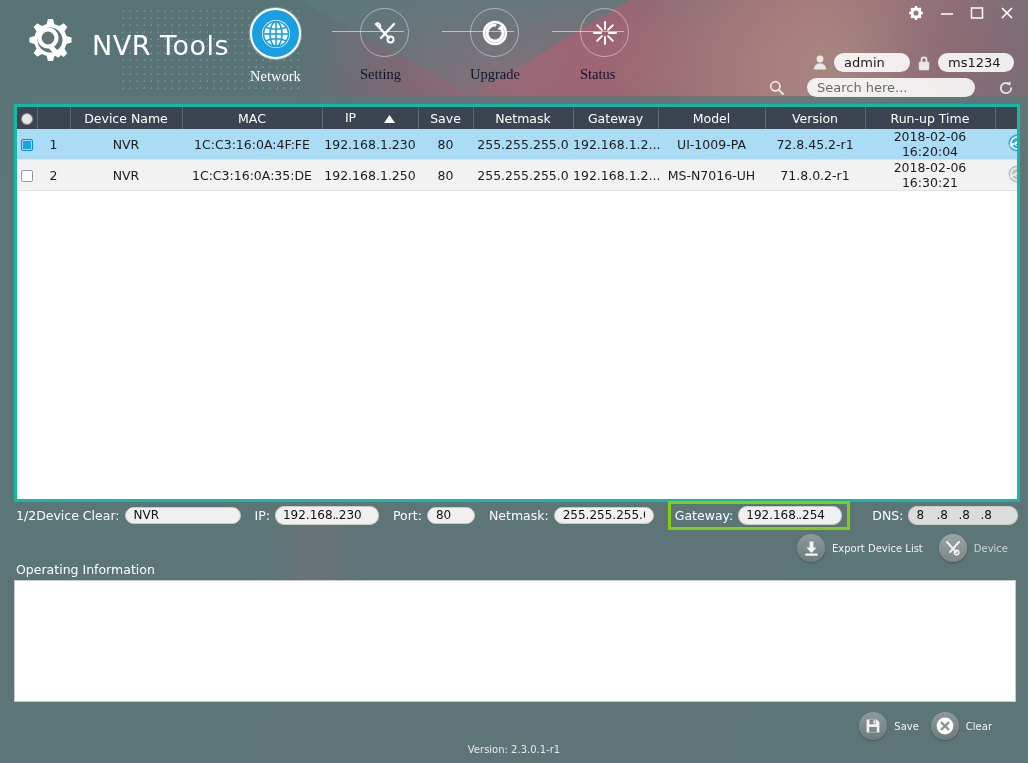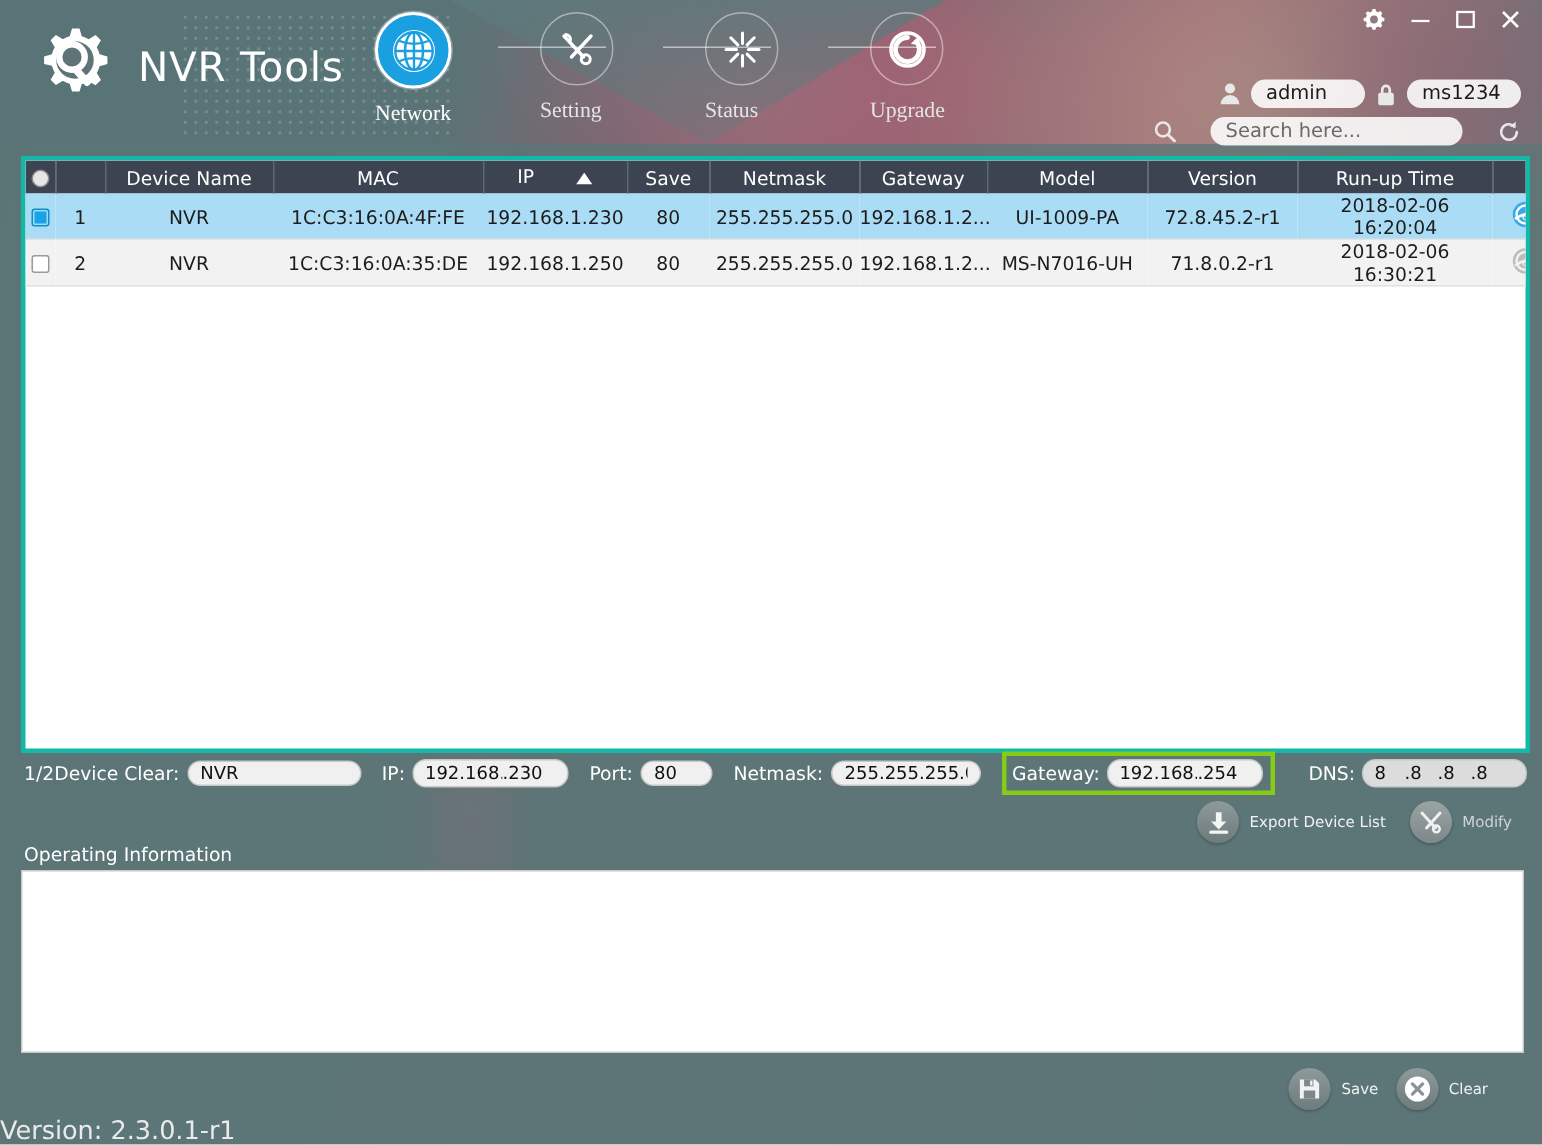--- a/index.html
+++ b/index.html
@@ -75,21 +75,21 @@
     display: flex; align-items: center; justify-content: center;
     border: 1px solid rgba(255,255,255,.45);
     color: rgba(255,255,255,.85);
   }
   .nav-item.active .nav-icon {
     border: 2px solid #ffffff;
     background: #1a9fe0;
     box-shadow: 0 0 0 1px rgba(255,255,255,.3);
     color: #fff;
   }
-  .nav-label { margin-top: 9px; color: #e5e5e5; font-size: 14.5px; }
+  .nav-label { margin-top: 9px; color: #0f172a; font-size: 14.5px; }
   .nav-item.active .nav-label { color: #ffffff; }
   .nav-line {
     position: absolute; top: 31px; height: 1px;
     background: rgba(255,255,255,.55);
   }
 
   .winbtns { position: absolute; right: 14px; top: 5px; display: flex; align-items: center; gap: 16px; }
   .winbtn { color: #fff; cursor: pointer; display: flex; align-items: center; justify-content: center; }
 
   .cred-row { position: absolute; right: 14px; top: 53px; display: flex; align-items: center; gap: 7px; }
@@ -202,21 +202,21 @@
     position: absolute; left: 14px; top: 580px; width: 1000px; height: 120px;
     background: #ffffff; border: 1px solid #c9c9c9;
   }
 
   .footbtns {
     position: absolute; right: 36px; top: 712px;
     display: flex; align-items: center;
   }
   .version {
     position: absolute; left: 0; right: 0; top: 744px;
-    text-align: left; color: #eaeaea; font-size: 17px;
+    text-align: center; color: #eaeaea; font-size: 10px;
   }
 </style>
 </head>
 <body>
 
 <div id="app">
 
   <div class="bg-layer">
     <div class="bg-blob blob-a"></div>
     <div class="bg-blob blob-b"></div>
@@ -272,49 +272,49 @@
           <svg width="26" height="26" viewBox="0 0 26 26">
             <g stroke="#ffffff" stroke-width="2.3" stroke-linecap="round" fill="none">
               <path d="M4 4 L17 18"></path>
               <path d="M22 4 L9 18"></path>
             </g>
             <circle cx="18.5" cy="19.5" r="3" fill="none" stroke="#ffffff" stroke-width="2"></circle>
             <path d="M4.5 3 a3.2 3.2 0 0 1 3.4 4.6" fill="none" stroke="#ffffff" stroke-width="2"></path>
           </svg>
         </span>
         <span class="nav-label">Setting</span>
+      </div>
+
+      <div class="nav-item">
+        <span class="nav-icon">
+          <svg width="28" height="28" viewBox="0 0 28 28">
+            <circle cx="14" cy="14" r="11" fill="none" stroke="#ffffff" stroke-width="2.4"></circle>
+            <path d="M14 6 a8 8 0 1 0 7.2 4.6" fill="none" stroke="#ffffff" stroke-width="3.2" stroke-linecap="round"></path>
+            <path d="M21.5 5 L22.5 11.5 L16.2 10.2 Z" fill="#ffffff"></path>
+          </svg>
+        </span>
+        <span class="nav-label">Upgrade</span>
       </div>
 
       <div class="nav-item">
         <span class="nav-icon">
           <svg width="28" height="28" viewBox="0 0 28 28">
             <g stroke="#ffffff" stroke-width="2" stroke-linecap="round">
               <line x1="14" y1="3" x2="14" y2="10"></line>
               <line x1="14" y1="18" x2="14" y2="25"></line>
               <line x1="3" y1="14" x2="10" y2="14"></line>
               <line x1="18" y1="14" x2="25" y2="14"></line>
               <line x1="6.2" y1="6.2" x2="10.9" y2="10.9"></line>
               <line x1="17.1" y1="17.1" x2="21.8" y2="21.8"></line>
               <line x1="21.8" y1="6.2" x2="17.1" y2="10.9"></line>
               <line x1="10.9" y1="17.1" x2="6.2" y2="21.8"></line>
             </g>
           </svg>
         </span>
         <span class="nav-label">Status</span>
-      </div>
-
-      <div class="nav-item">
-        <span class="nav-icon">
-          <svg width="28" height="28" viewBox="0 0 28 28">
-            <circle cx="14" cy="14" r="11" fill="none" stroke="#ffffff" stroke-width="2.4"></circle>
-            <path d="M14 6 a8 8 0 1 0 7.2 4.6" fill="none" stroke="#ffffff" stroke-width="3.2" stroke-linecap="round"></path>
-            <path d="M21.5 5 L22.5 11.5 L16.2 10.2 Z" fill="#ffffff"></path>
-          </svg>
-        </span>
-        <span class="nav-label">Upgrade</span>
       </div>
 
     </div>
 
     <div class="winbtns">
       <span class="winbtn">
         <svg width="16" height="16" viewBox="0 0 16 16" fill="#ffffff">
           <path d="M7 1 h2 l.4 1.6 a5.4 5.4 0 0 1 1.3 .55 l1.45-.8 1.4 1.4 -.8 1.45 a5.4 5.4 0 0 1 .55 1.3 L14.9 7 v2 l-1.6 .4 a5.4 5.4 0 0 1-.55 1.3 l.8 1.45 -1.4 1.4 -1.45-.8 a5.4 5.4 0 0 1-1.3 .55 L9 14.9 H7 l-.4-1.6 a5.4 5.4 0 0 1-1.3-.55 l-1.45 .8 -1.4-1.4 .8-1.45 a5.4 5.4 0 0 1-.55-1.3 L1.1 9 V7 l1.6-.4 a5.4 5.4 0 0 1 .55-1.3 l-.8-1.45 1.4-1.4 1.45 .8 a5.4 5.4 0 0 1 1.3-.55 Z"></path>
           <circle cx="8" cy="8" r="2.6" fill="#8f7a80"></circle>
         </svg>
@@ -533,21 +533,21 @@
     <div class="abtn dim">
       <span class="abtn-ico">
         <svg width="18" height="18" viewBox="0 0 18 18">
           <g stroke="#f0f0f0" stroke-width="2" stroke-linecap="round" fill="none">
             <path d="M3 3 L12 13"></path>
             <path d="M15 3 L6 13"></path>
           </g>
           <circle cx="12.6" cy="13.6" r="2.2" fill="none" stroke="#f0f0f0" stroke-width="1.7"></circle>
         </svg>
       </span>
-      <span class="abtn-lbl">Modify</span>
+      <span class="abtn-lbl">Device</span>
     </div>
 
   </div>
 
   <div class="oplabel">Operating Information</div>
   <div class="oppanel">
     <div style="padding:6px 8px; font-size:12px; color:#222;"></div>
   </div>
 
   <div class="footbtns">

